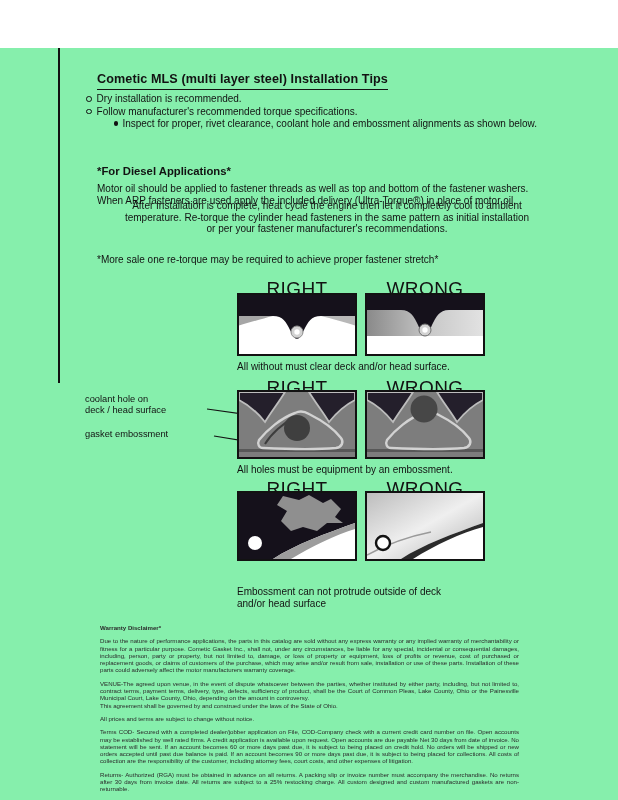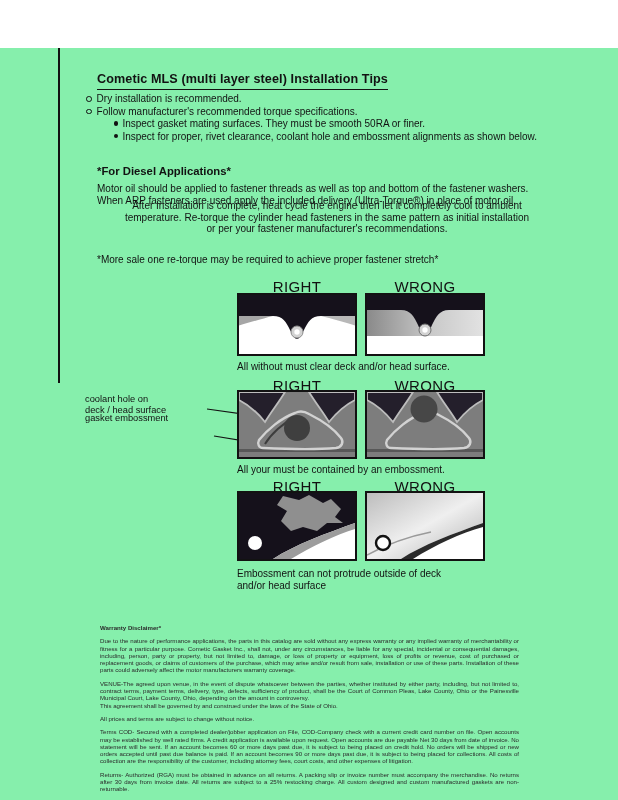--- a/index.html
+++ b/index.html
@@ -16,21 +16,21 @@
   .b-row{display:flex;align-items:flex-start;margin-bottom:1px;}
   .b-row.sub{margin-left:28px;}
   .marker-circle{flex:0 0 auto;width:3.6px;height:3.6px;border:1px solid #121212;border-radius:50%;margin:3.2px 5px 0 0;}
   .marker-dot{flex:0 0 auto;width:4.4px;height:4.4px;background:#121212;border-radius:50%;margin:3.2px 4px 0 0;}
   .body-text{font-size:10px;line-height:11.7px;}
   .preline{white-space:pre-line;}
   .diesel-head{position:absolute;left:97px;top:117px;font-size:11.3px;font-weight:bold;}
   .p1{position:absolute;left:97px;top:135px;width:460px;}
   .p2{position:absolute;left:97px;top:152px;width:460px;text-align:center;}
   .pnote{position:absolute;left:97px;top:206px;width:460px;}
-  .dlabel{position:absolute;width:120px;text-align:center;font-size:15px;letter-spacing:0.4px;color:#121212;}
+  .dlabel{position:absolute;width:120px;text-align:center;font-size:19px;letter-spacing:0.4px;color:#121212;}
   .panel{position:absolute;width:116px;border:2px solid #121212;background:#fff;line-height:0;}
   .caption{position:absolute;left:237px;font-size:10px;line-height:12px;}
   .side-label{position:absolute;text-align:left;font-size:9.3px;line-height:10.6px;color:#121212;}
   .leader-svg{position:absolute;left:115px;top:345px;width:200px;height:60px;pointer-events:none;}
   .legal{position:absolute;left:100px;top:576px;width:419px;font-size:6.1px;line-height:7.3px;text-align:justify;color:#2a2a2a;}
   .legal p{margin:0 0 6px 0;}
   .legal p.tight{margin:0;}
   .legal .lg-head{font-weight:bold;margin-bottom:6px;text-align:left;}
   .page-code{position:absolute;left:405px;top:760px;font-size:11px;letter-spacing:0.4px;color:#222;}
 </style>
@@ -44,24 +44,20 @@
   <div class="title">Cometic MLS (multi layer steel) Installation Tips</div>
 
   <div class="bullet-list">
     <div class="b-row">
       <span class="marker-circle"></span>
       <span>Dry installation is recommended.</span>
     </div>
     <div class="b-row">
       <span class="marker-circle"></span>
       <span>Follow manufacturer's recommended torque specifications.</span>
-    </div>
-    <div class="b-row sub">
-      <span class="marker-dot"></span>
-      <span>Inspect gasket mating surfaces.  They must be smooth 50RA or finer.</span>
     </div>
     <div class="b-row sub">
       <span class="marker-dot"></span>
       <span>Inspect for proper, rivet clearance, coolant hole and embossment alignments as shown below.</span>
     </div>
   </div>
 
   <div class="diesel-head">*For Diesel Applications*</div>
   <div class="p1 body-text preline">Motor oil should be applied to fastener threads as well as top and bottom of the fastener washers.
 When ARP fasteners are used apply the included delivery (Ultra-Torque®) in place of motor oil.</div>
@@ -101,21 +97,21 @@
   </div>
   <div class="caption" style="top:313px;">All without must clear deck and/or head surface.</div>
 
   <div class="dlabel" style="left:237px;top:329px;">RIGHT</div>
   <div class="dlabel" style="left:365px;top:329px;">WRONG</div>
 
   <div class="side-label" style="left:85px;top:346px;width:120px;">
     <div>coolant hole on</div>
     <div>deck / head surface</div>
   </div>
-  <div class="side-label" style="left:85px;top:365px;width:127px;">
+  <div class="side-label" style="left:85px;top:381px;width:127px;">
     <div>gasket embossment</div>
   </div>
   <svg class="leader-svg">
     <line x1="92" y1="16" x2="170" y2="27" stroke="#121212" stroke-width="1.2"></line>
     <line x1="99" y1="43" x2="148" y2="51" stroke="#121212" stroke-width="1.2"></line>
   </svg>
 
   <div class="panel" style="left:237px;top:342px;">
     <svg width="116" height="65" viewBox="0 0 116 65">
       <rect x="0" y="0" width="116" height="65" fill="#7d7d7d"></rect>
@@ -130,21 +126,21 @@
   <div class="panel" style="left:365px;top:342px;">
     <svg width="116" height="65" viewBox="0 0 116 65">
       <rect x="0" y="0" width="116" height="65" fill="#7d7d7d"></rect>
       <rect x="0" y="57" width="116" height="3" fill="#585858"></rect>
       <path d="M0 0 H46 C40 10 32 20 26 30 C18 20 8 12 0 8 Z" fill="#241f2b" stroke="#bdbdbd" stroke-width="1.8"></path>
       <path d="M116 0 H70 C76 10 84 20 90 30 C98 20 108 12 116 8 Z" fill="#241f2b" stroke="#bdbdbd" stroke-width="1.8"></path>
       <path d="M24 56 C20 56 18 52 20 48 C28 38 42 26 56 21 C60 19 65 19 70 22 C84 29 96 38 102 46 C105 50 103 55 97 56 C75 58 45 57 24 56 Z" fill="none" stroke="#d2d2d2" stroke-width="2.4" stroke-linejoin="round"></path>
       <circle cx="57" cy="17" r="13.5" fill="#474747"></circle>
     </svg>
   </div>
-  <div class="caption" style="top:416px;">All your must be contained by an embossment.</div>
+  <div class="caption" style="top:416px;">All holes must be equipment by an embossment.</div>
 
   <div class="dlabel" style="left:237px;top:430px;">RIGHT</div>
   <div class="dlabel" style="left:365px;top:430px;">WRONG</div>
 
   <div class="panel" style="left:237px;top:443px;">
     <svg width="116" height="66" viewBox="0 0 116 66">
       <rect x="0" y="0" width="116" height="66" fill="#ffffff"></rect>
       <path d="M0 0 H116 V30 C88 40 55 52 34 66 H0 Z" fill="#15111b"></path>
       <path d="M116 30 C88 40 55 52 34 66 H52 C72 54 96 42 116 36 Z" fill="#9c9c9c"></path>
       <polygon points="44,3 60,7 70,2 84,10 92,6 102,16 96,24 104,30 88,30 78,38 64,34 52,38 42,28 48,18 38,12" fill="#8f8f8f"></polygon>
@@ -160,21 +156,21 @@
             <stop offset="1" stop-color="#b0b0b0"></stop>
         </linearGradient>
       </defs>
       <rect x="0" y="0" width="116" height="66" fill="#ffffff"></rect>
       <path d="M0 0 H116 V30 C88 40 55 52 34 66 H0 Z" fill="url(#bandGrad)"></path>
       <path d="M116 30 C88 40 55 52 34 66 H46 C68 52 94 40 116 34 Z" fill="#2b2b2b"></path>
       <path d="M0 62 C22 50 44 43 64 39" fill="none" stroke="#9a9a9a" stroke-width="1.5"></path>
       <circle cx="16" cy="50" r="7" fill="#ffffff" stroke="#121212" stroke-width="2.4"></circle>
     </svg>
   </div>
-  <div class="caption preline" style="top:520px;width:330px;">Embossment can not protrude outside of deck
+  <div class="caption preline" style="top:538px;width:330px;">Embossment can not protrude outside of deck
 and/or head surface</div>
 
   <div class="legal">
     <p class="lg-head">Warranty Disclaimer*</p>
     <p>Due to the nature of performance applications, the parts in this catalog are sold without any express warranty or any implied warranty of merchantability or fitness for a particular purpose.  Cometic Gasket Inc., shall not, under any circumstances, be liable for any special, incidental or consequential damages, including, person, party or property, but not limited to, damage, or loss of property or equipment, loss of profits or revenue, cost of purchased or replacement goods, or claims of customers of the purchase, which may arise and/or result from sale, installation or use of these parts.  Installation of these parts could adversely affect the motor manufacturers warranty coverage.</p>
     <p class="tight">VENUE-The agreed upon venue, in the event of dispute whatsoever between the parties, whether instituted by either party, including, but not limited to, contract terms, payment terms, delivery, type, defects, sufficiency of product, shall be the Court of Common Pleas, Lake County, Ohio or the Painesville Municipal Court, Lake County, Ohio, depending on the amount in controversy.</p>
     <p>This agreement shall be governed by and construed under the laws of the State of Ohio.</p>
     <p>All prices and terms are subject to change without notice.</p>
     <p>Terms COD- Secured with a completed dealer/jobber application on File, COD-Company check with a current credit card number on file.  Open accounts may be established by well rated firms.  A credit application is available upon request.  Open accounts are due payable Net 30 days from date of invoice.  No statement will be sent.  If an account becomes 60 or more days past due, it is subject to being placed on credit hold.  No orders will be shipped or new orders accepted until past due balance is paid.  If an account becomes 90 or more days past due, it is subject to being placed for collections.  All costs of collection are the responsibility of the customer, including attorney fees, court costs, and other expenses of litigation.</p>
     <p>Returns- Authorized (RGA) must be obtained in advance on all returns.  A packing slip or invoice number must accompany the merchandise.  No returns after 30 days from invoice date.  All returns are subject to a 25% restocking charge.  All custom designed and custom manufactured gaskets are non-returnable.</p>

